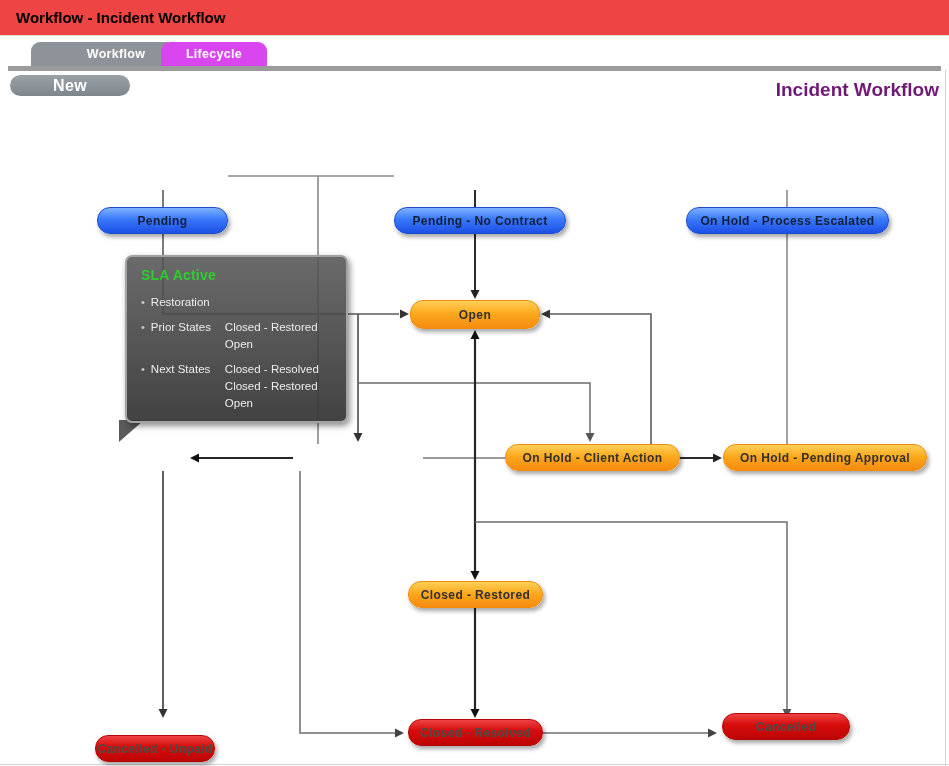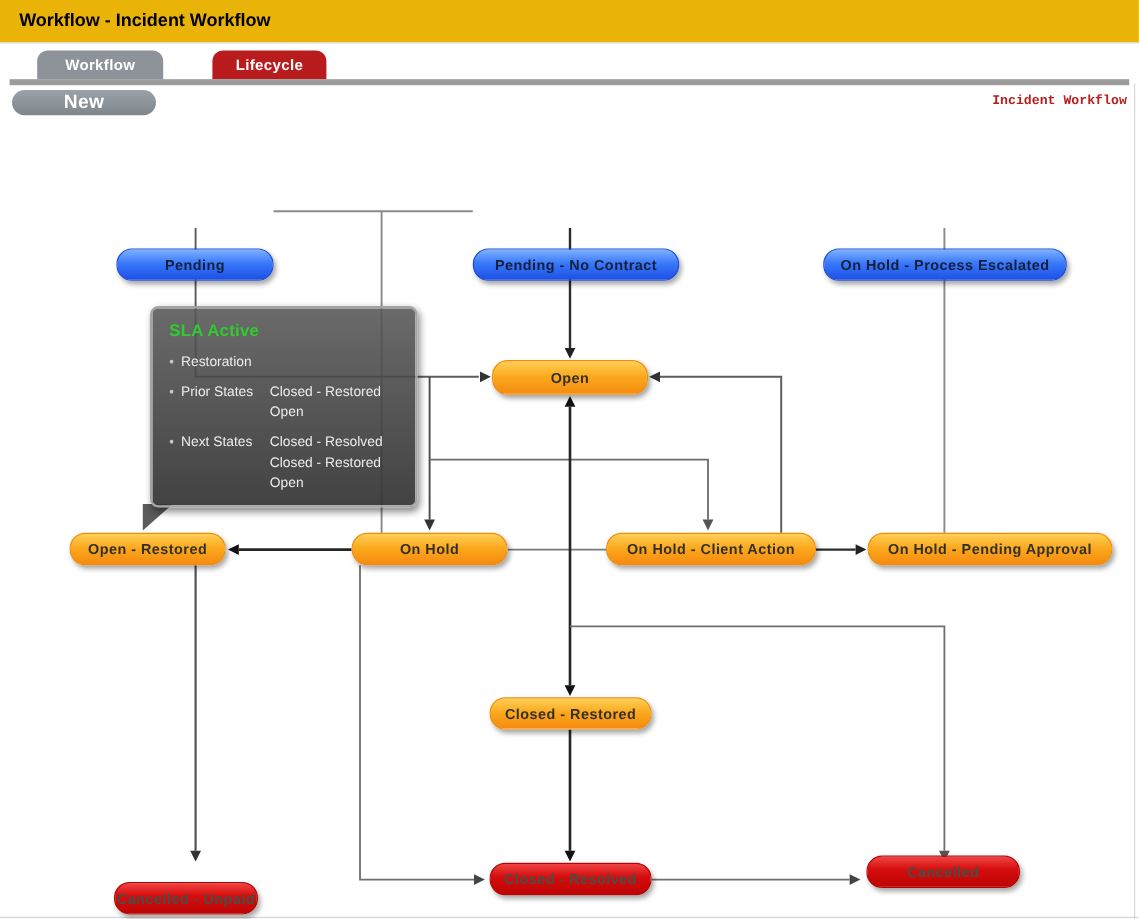--- a/index.html
+++ b/index.html
@@ -1,32 +1,32 @@
 <!DOCTYPE html>
 <html><head>
 <meta charset="utf-8">
 <style>
   html,body{margin:0;padding:0;background:#fff;}
   body{width:949px;height:766px;position:relative;overflow:hidden;
        font-family:"Liberation Sans", sans-serif;}
 
   
-  .titlebar{position:absolute;left:0;top:0;width:949px;height:36px;background:#eab308;
+  .titlebar{position:absolute;left:0;top:0;width:949px;height:36px;background:#ef4444;
             border-bottom:1px solid #dedede;display:flex;align-items:center;
             padding-left:16px;box-sizing:border-box;font-size:15px;font-weight:bold;color:#000;}
   .tab{position:absolute;top:42px;height:24px;border-radius:9px 9px 0 0;color:#fff;
        font-weight:bold;font-size:12.5px;display:flex;align-items:center;justify-content:center;
        cursor:pointer;letter-spacing:.3px;}
-  .tab-workflow{left:31px;width:105px;background:#8d9399;}
-  .tab-lifecycle{left:161px;width:95px;background:#b91c1c;margin-left:16px;}
+  .tab-workflow{left:31px;width:120px;background:#8d9399;padding-left:25px;}
+  .tab-lifecycle{left:161px;width:106px;background:#d946ef;}
   .rule{position:absolute;left:8px;top:66px;width:933px;height:5px;background:#9b9b9b;}
   .new-btn{position:absolute;left:10px;top:75px;width:120px;height:21px;border-radius:11px;
            background:linear-gradient(#9aa1a7,#7e858b);color:#fff;font-weight:bold;font-size:16px;
            display:flex;align-items:center;justify-content:center;cursor:pointer;letter-spacing:.3px;}
-  .context-title{position:absolute;right:10px;top:79px;font-size:11px;font-weight:bold;color:#b91c1c;font-family:Liberation Mono, monospace;}
+  .context-title{position:absolute;right:10px;top:79px;font-size:19px;font-weight:bold;color:#701a75;}
   .frame-right{position:absolute;left:945px;top:70px;width:1px;height:696px;background:#d5d5d5;}
   .frame-bottom{position:absolute;left:0;top:764px;width:949px;height:1px;background:#d5d5d5;}
 
   
   .stage{position:absolute;left:0;top:0;width:949px;height:766px;}
   svg.wires{position:absolute;left:0;top:0;z-index:1;}
   .node{position:absolute;height:27px;border-radius:13px;z-index:3;cursor:pointer;
         display:flex;align-items:center;justify-content:center;
         font-weight:bold;font-size:12px;letter-spacing:.4px;
         box-shadow:2px 3px 4px rgba(0,0,0,.35);box-sizing:border-box;}
@@ -168,26 +168,20 @@
     <span>Pending - No Contract</span>
     </div>
   <div class="node n-blue" style="left:686px;top:163px;width:203px;justify-content:center;">
     <span>On Hold - Process Escalated</span>
     </div>
 
   <div class="node n-orange" style="left:410px;top:300px;width:130px;height:29px;">
     <span>Open</span>
     </div>
 
-  <div class="node n-orange" style="left:58px;top:444px;width:130px;">
-    <span>Open - Restored</span>
-    </div>
-  <div class="node n-orange" style="left:293px;top:444px;width:130px;">
-    <span>On Hold</span>
-    </div>
   <div class="node n-orange" style="left:505px;top:444px;width:175px;">
     <span>On Hold - Client Action</span>
     </div>
   <div class="node n-orange" style="left:723px;top:444px;width:204px;">
     <span>On Hold - Pending Approval</span>
     </div>
 
   <div class="node n-orange" style="left:408px;top:581px;width:135px;">
     <span>Closed - Restored</span>
     </div>

